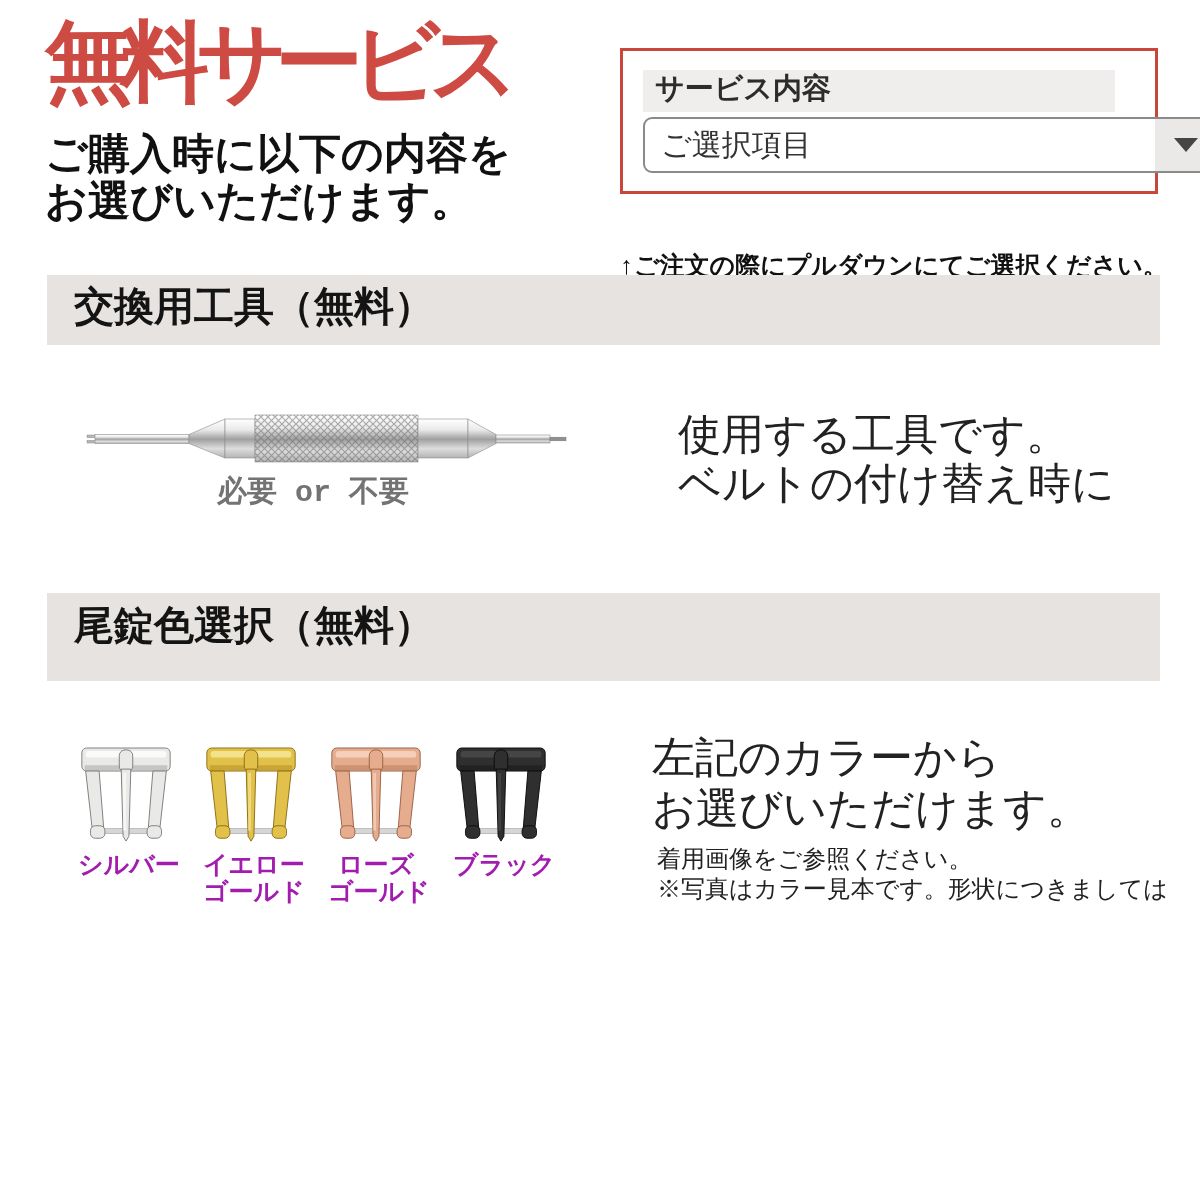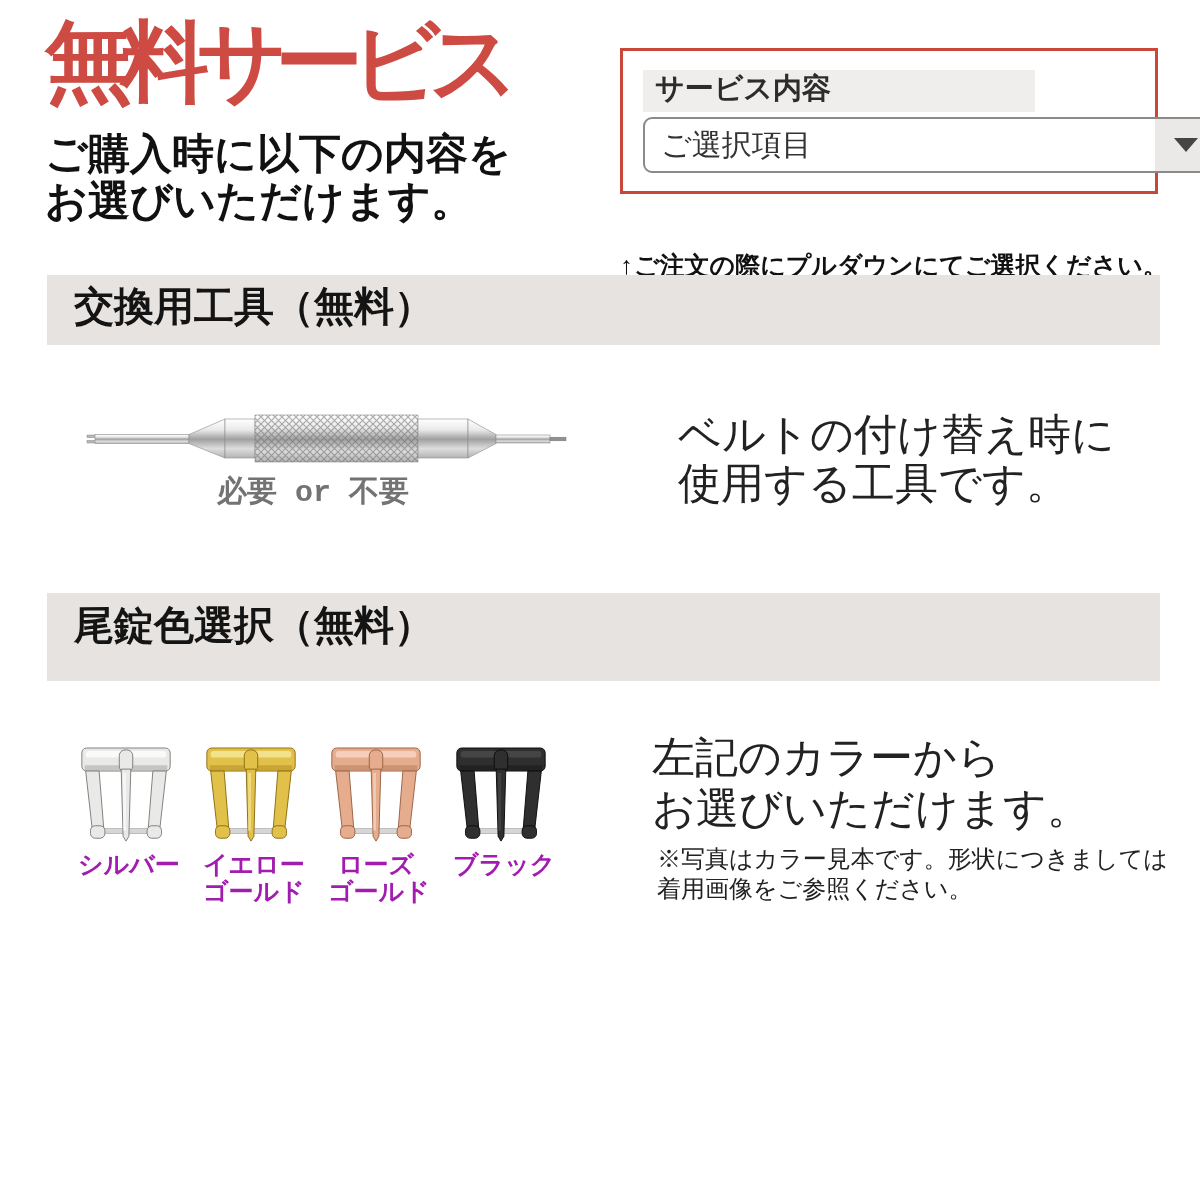--- a/index.html
+++ b/index.html
@@ -16,21 +16,21 @@
   .subtitle{
     position:absolute;left:45px;top:134px;
     font-size:42px;font-weight:bold;line-height:47px;color:#111;white-space:nowrap;
   }
   
   .service-box{
     position:absolute;left:620px;top:48px;width:538px;height:146px;
     border:3px solid var(--box-red);background:#ffffff;box-sizing:border-box;
   }
   .service-label{
-    position:absolute;left:20px;top:19px;width:392px;height:42px;
+    position:absolute;left:20px;top:19px;width:472px;height:42px;
     background:var(--label-bg);font-size:29px;font-weight:bold;line-height:42px;
     padding-left:12px;color:#2c2c2c;box-sizing:border-box;white-space:nowrap;
   }
   .service-select{
     position:absolute;left:20px;top:66px;width:576px;height:56px;
     border:2px solid #8a8a8a;border-radius:9px;background:#ffffff;
     box-sizing:border-box;display:flex;align-items:center;cursor:pointer;
   }
   .select-value{
     font-size:30px;color:#333;padding-left:16px;white-space:nowrap;flex:1;
@@ -142,22 +142,22 @@
       <polygon points="382,9 382,48 410,33.5 410,24.5" fill="url(#metal)" stroke="#8c8c8c" stroke-width="0.6"></polygon>
 
       <rect x="410" y="25" width="54" height="8" fill="url(#metal)" stroke="#8c8c8c" stroke-width="0.6"></rect>
 
       <rect x="464" y="27.2" width="16" height="3.6" fill="#909090" stroke="#787878" stroke-width="0.5"></rect>
     </svg>
   </div>
   <div class="tool-caption">必要 or 不要</div>
 
   <div class="tool-desc">
+    <div>使用する工具です。</div>
     <div>ベルトの付け替え時に</div>
-    <div>使用する工具です。</div>
   </div>
 
   <div class="banner banner-buckle">尾錠色選択（無料）</div>
 
   <div class="buckle-row">
   <div class="buckle-item" style="--b-body: #e9e9e7; --b-light: #ffffff; --b-dark: #9a9a98; --b-edge: #7d7d7b;">
     <svg class="buckle-svg" viewBox="0 0 100 104">
 
       <rect class="body" x="4" y="2" width="92" height="24" rx="5"></rect>
       <rect class="light" x="8" y="5" width="84" height="7" rx="3" opacity="0.75"></rect>
@@ -255,17 +255,17 @@
 
     </div>
   </div>
 </div>
 
   <div class="buckle-desc">
     <div>左記のカラーから</div>
     <div>お選びいただけます。</div>
   </div>
   <div class="buckle-note">
+    <div>着用画像をご参照ください。</div>
     <div>※写真はカラー見本です。形状につきましては</div>
-    <div>着用画像をご参照ください。</div>
   </div>
 
 </div>
 
 </body></html>

